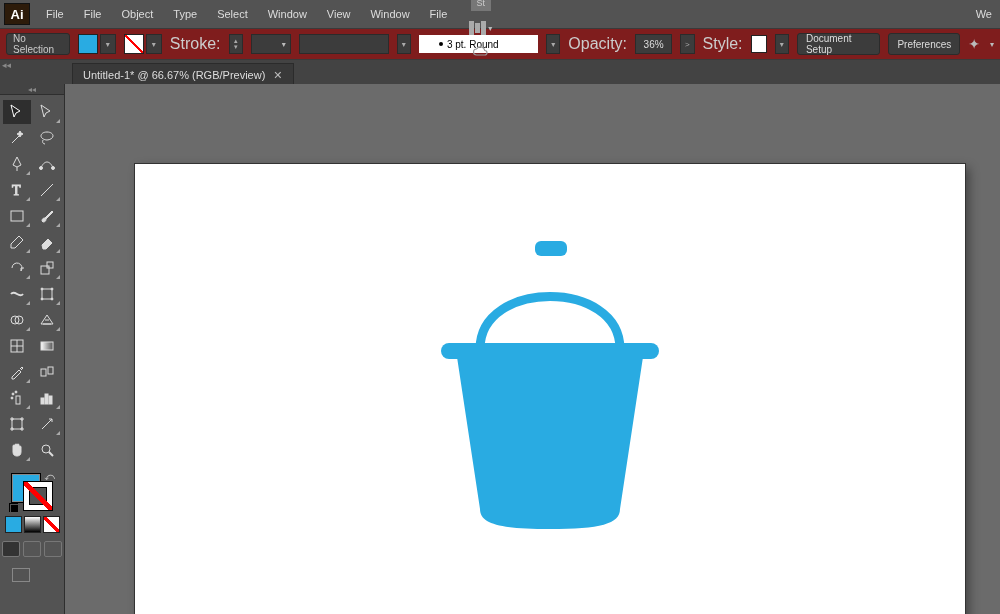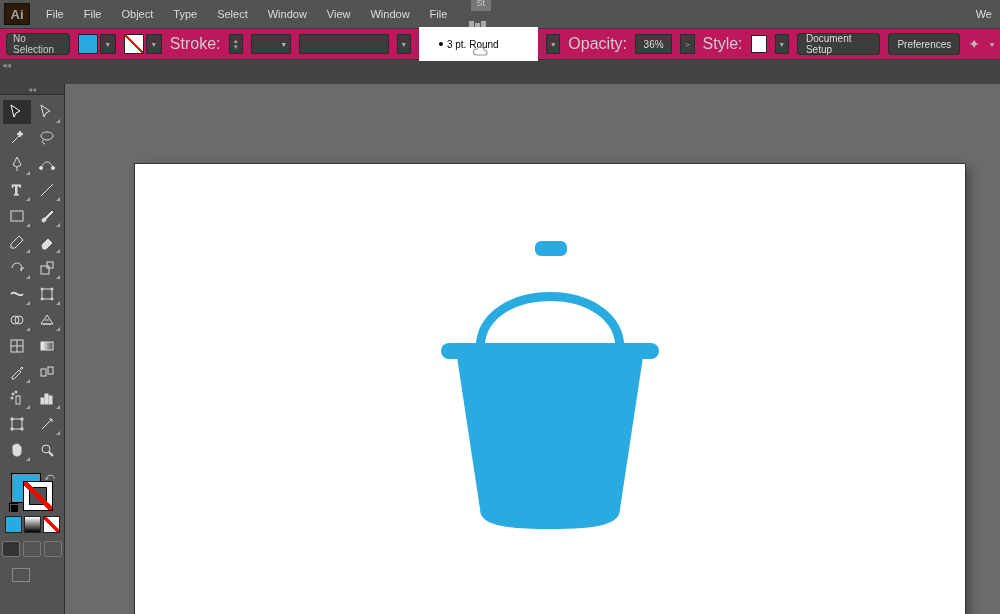--- a/index.html
+++ b/index.html
@@ -1,40 +1,40 @@
 <!DOCTYPE html>
 <html><head>
 <meta charset="utf-8">
 <style>
   html,body{margin:0;padding:0;width:1000px;height:614px;background:#4a4a4a;font-family:"Segoe UI",Tahoma,sans-serif;font-size:11px;color:#ddd;overflow:hidden;}
   
   .menubar{height:28px;background:#535353;display:flex;align-items:center;padding:0 4px;}
-  .app-icon{width:24px;height:20px;background:#2d1b0a;color:#a3a3a3;font-weight:bold;font-size:13px;display:flex;align-items:center;justify-content:center;border:1px solid #111;margin-right:6px;}
+  .app-icon{width:24px;height:20px;background:#2d1b0a;color:#ffffff;font-weight:bold;font-size:13px;display:flex;align-items:center;justify-content:center;border:1px solid #111;margin-right:6px;}
   .menu-item{padding:0 10px;height:28px;display:flex;align-items:center;cursor:default;}
   .menubar-icons{margin-left:12px;display:flex;align-items:center;gap:10px;flex-direction:column;}
   .sq-icon{width:20px;height:16px;background:#777;display:flex;align-items:center;justify-content:center;font-size:9px;color:#ccc;}
   .arrange-icon{display:flex;gap:1px;align-items:center;}
   .arrange-icon div{width:5px;height:14px;background:#aaa;}
   .arrange-icon div:nth-child(2){height:10px;}
   .caret{font-size:8px;color:#bbb;margin-left:2px;}
   .cloud-icon{width:18px;height:14px;position:relative;}
   .cloud-icon svg{width:100%;height:100%;}
   .menubar .right{margin-left:auto;padding-right:4px;}
   
-  .controlbar{height:30px;background:#be185d;border-top:1px solid #3a3a3a;border-bottom:1px solid #3a3a3a;display:flex;align-items:center;padding:0 6px;gap:8px;}
+  .controlbar{height:30px;background:#7f1d1d;border-top:1px solid #3a3a3a;border-bottom:1px solid #3a3a3a;display:flex;align-items:center;padding:0 6px;gap:8px;}
   .pill{height:20px;background:#3c3c3c;border:1px solid #2b2b2b;border-radius:3px;display:flex;align-items:center;padding:0 6px;color:#ccc;font-size:10px;}
   .swatch{width:18px;height:18px;border:1px solid #222;display:inline-block;}
   .swatch.fill{background:#29abe2;}
   .swatch.strokeNone{background:#fff;position:relative;}
   .swatch.strokeNone::after{content:"";position:absolute;left:0;top:0;right:0;bottom:0;background:linear-gradient(to top right,transparent 45%,red 45%,red 55%,transparent 55%);}
   .ctrl-label{font-size:16px;color:#ccc;}
   .dropdown{height:18px;background:#3c3c3c;border:1px solid #2b2b2b;display:flex;align-items:center;padding:0 4px;font-size:10px;color:#ddd;}
   .num-stepper{width:14px;height:18px;border:1px solid #2b2b2b;background:#3c3c3c;display:flex;flex-direction:column;align-items:center;justify-content:center;font-size:7px;line-height:6px;color:#aaa;}
   .brush-prev{width:100px;height:18px;background:#3c3c3c;border:1px solid #2b2b2b;}
-  .stroke-prof{width:90px;height:34px;background:#fff;color:#000;display:flex;align-items:center;padding:0 20px;font-size:10px;gap:4px;}
+  .stroke-prof{width:90px;height:18px;background:#fff;color:#000;display:flex;align-items:center;padding:0 20px;font-size:10px;gap:4px;}
   .stroke-prof .dot{width:4px;height:4px;border-radius:50%;background:#000;}
   .opacity-box{width:40px;height:18px;background:#3c3c3c;border:1px solid #2b2b2b;display:flex;align-items:center;justify-content:center;font-size:10px;}
   .style-sw{width:16px;height:16px;background:#fff;border:1px solid #222;}
   .btn{height:20px;background:#3c3c3c;border:1px solid #2b2b2b;border-radius:3px;padding:0 8px;display:flex;align-items:center;font-size:10px;color:#ddd;}
   .star-icon{color:#bbb;font-size:14px;}
   .dd-caret{width:14px;height:18px;background:#3c3c3c;border:1px solid #2b2b2b;display:flex;align-items:center;justify-content:center;font-size:8px;color:#aaa;}
   
   .tabstrip{height:26px;background:#434343;display:flex;align-items:flex-end;padding-left:72px;}
   .tabstrip .handle{position:absolute;left:2px;top:60px;width:10px;color:#888;font-size:9px;}
   .tab{height:22px;background:#393939;border:1px solid #2b2b2b;border-bottom:none;display:flex;align-items:center;padding:0 10px;font-size:11px;color:#ddd;gap:8px;}
@@ -139,20 +139,24 @@
   <span class="style-sw"></span>
   <span class="dd-caret">▾</span>
   <div class="btn">Document Setup</div>
   <div class="btn">Preferences</div>
   <span class="star-icon">✦</span>
   <span class="caret">▾</span>
 </div>
 
 <div class="tabstrip">
   <div class="handle">◂◂</div>
+  <div class="tab">
+    <span>Untitled-1* @ 66.67% (RGB/Preview)</span>
+    <span class="close">✕</span>
+  </div>
 </div>
 
 <div class="main">
 
   <div class="toolbar">
     <div class="tabbit">◂◂</div>
     <div class="tool-grid">
       <div class="tool-row">
         <div class="tool sel">
             <svg viewBox="0 0 16 16">

